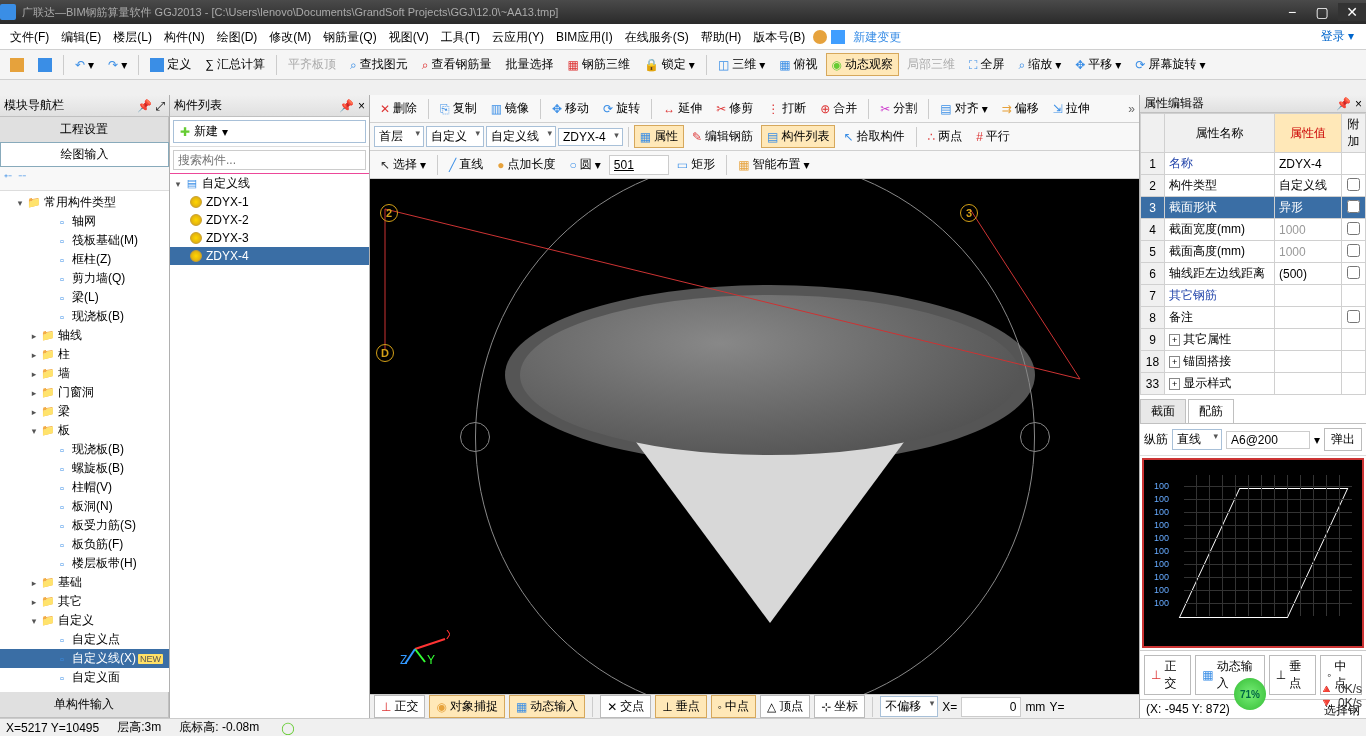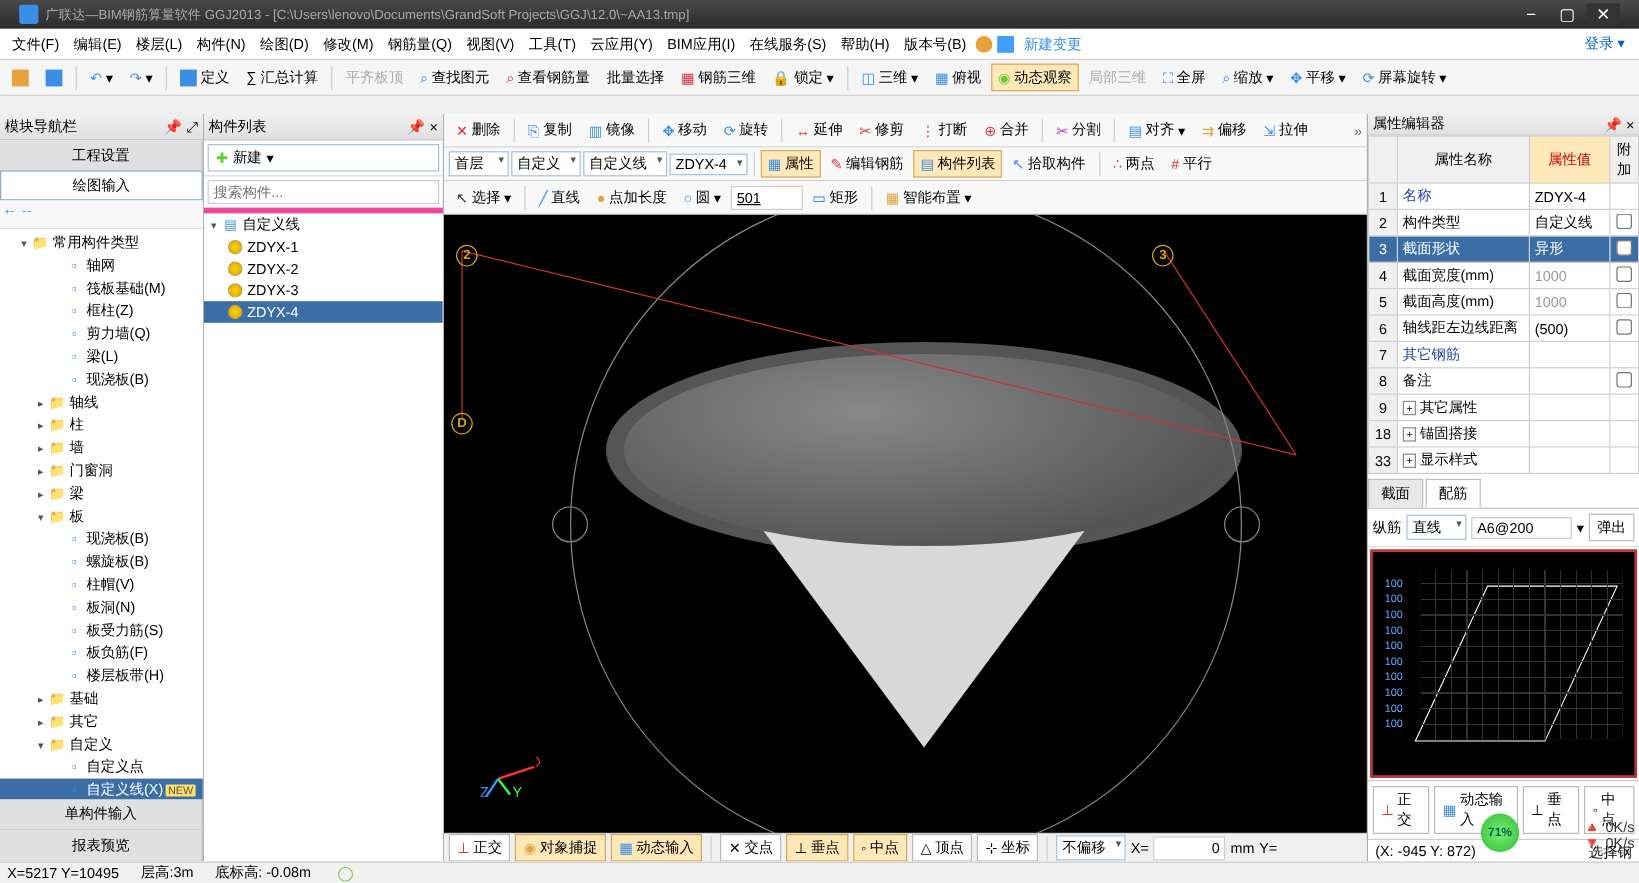--- a/index.html
+++ b/index.html
@@ -1,17 +1,17 @@
 <!DOCTYPE html>
 <html><head>
 <meta charset="utf-8">
 <style>
 * { margin: 0; padding: 0; box-sizing: border-box; font-family: "Microsoft YaHei", SimSun, sans-serif; font-size: 12px; }
 body { width: 1366px; height: 736px; overflow: hidden; background: #f0f0f0; display: flex; flex-direction: column; }
-.titlebar { height: 24px; background: linear-gradient(#4a4a4a, #2a2a2a); color: #ccc; display: flex; align-items: center; padding: 0 16px; }
+.titlebar { height: 24px; background: linear-gradient(#4a4a4a, #2a2a2a); color: #ccc; display: flex; align-items: center; padding: 0 0; }
 .titlebar-icon { width: 16px; height: 16px; background: #3a8ee6; border-radius: 2px; margin-right: 6px; }
 .titlebar-text { flex: 1; font-size: 11px; color: #aaa; }
 .win-controls { display: flex; gap: 2px; }
 .win-btn { width: 28px; height: 18px; display: flex; align-items: center; justify-content: center; cursor: pointer; color: #fff; font-size: 14px; }
 .win-btn.close { background: #333; }
 .menubar { height: 26px; background: #fff; display: flex; align-items: center; padding: 0 4px; border-bottom: 1px solid #d0d0d0; }
 .menu-item { padding: 0 6px; cursor: pointer; line-height: 24px; }
 .menu-spacer { flex: 1; }
 .login-link { color: #0066cc; cursor: pointer; padding: 0 8px; }
 .toolbar { height: 30px; background: #f5f5f5; border-bottom: 1px solid #d0d0d0; display: flex; align-items: center; padding: 0 4px; gap: 2px; }
@@ -30,21 +30,21 @@
 .tree { padding: 2px 0; font-size: 12px; }
 .tree-node { display: flex; align-items: center; padding: 1px 2px; cursor: pointer; white-space: nowrap; }
 .tree-node.selected { background: #3a6ea5; color: #fff; }
 .tree-arrow { width: 12px; text-align: center; color: #555; font-size: 9px; }
 .tree-icon { width: 16px; height: 16px; margin-right: 2px; display: flex; align-items: center; justify-content: center; font-size: 11px; }
 .indent1 { padding-left: 14px; }
 .indent2 { padding-left: 28px; }
 .indent3 { padding-left: 42px; }
 .badge-new { background: #ffe066; color: #555; font-size: 9px; padding: 0 2px; margin-left: 2px; border-radius: 1px; }
 .mid-col { width: 200px; display: flex; flex-direction: column; border-right: 1px solid #b0b0b0; background: #fff; }
-.search-box { padding: 3px; border-bottom: 5px solid #ec4899; }
+.search-box { padding: 3px; border-bottom: 1px solid #ec4899; }
 .search-input { width: 100%; border: 1px solid #ccc; padding: 2px 4px; font-size: 12px; }
 .list-item { padding: 2px 4px 2px 20px; display: flex; align-items: center; gap: 4px; cursor: pointer; }
 .list-item.selected { background: #3a6ea5; color: #fff; }
 .list-ico { width: 12px; height: 12px; border: 1px solid #c8a030; background: radial-gradient(#ffd700, #d4a017); border-radius: 50%; }
 .center-col { flex: 1; display: flex; flex-direction: column; background: #f5f5f5; }
 .center-tools { height: 28px; display: flex; align-items: center; padding: 0 4px; gap: 2px; background: #f8f8f8; border-bottom: 1px solid #d0d0d0; overflow: hidden; }
 .dropdown { border: 1px solid #a8c0d8; background: #fff; padding: 1px 16px 1px 4px; cursor: pointer; position: relative; font-size: 12px; min-width: 50px; }
 .dropdown::after { content: "▾"; position: absolute; right: 3px; color: #555; font-size: 9px; }
 .viewport { flex: 1; background: #000; position: relative; overflow: hidden; }
 .orbit-circle { position: absolute; left: 50%; top: 50%; width: 560px; height: 560px; border: 1px solid #888; border-radius: 50%; transform: translate(-50%, -50%); }
@@ -322,23 +322,20 @@
         </div>
         <div class="tree-node indent3">
           <span class="tree-arrow"></span>
           <span class="tree-icon" style="color:#3a8ee6">▫</span>
           <span>自定义面</span>
         </div>
       </div>
     <div class="tab-bar">
       <div class="tab">单构件输入</div>
     </div>
-    <div class="tab-bar">
-      <div class="tab">报表预览</div>
-    </div>
   </div>
 
   <div class="mid-col">
     <div class="panel-header">
       <span>构件列表</span>
       <span class="pin">📌 ×</span>
     </div>
     <div style="padding:3px;border-bottom:1px solid #ddd">
       <span class="newbtn-drop">
         <span style="color:#6c3">✚</span>

